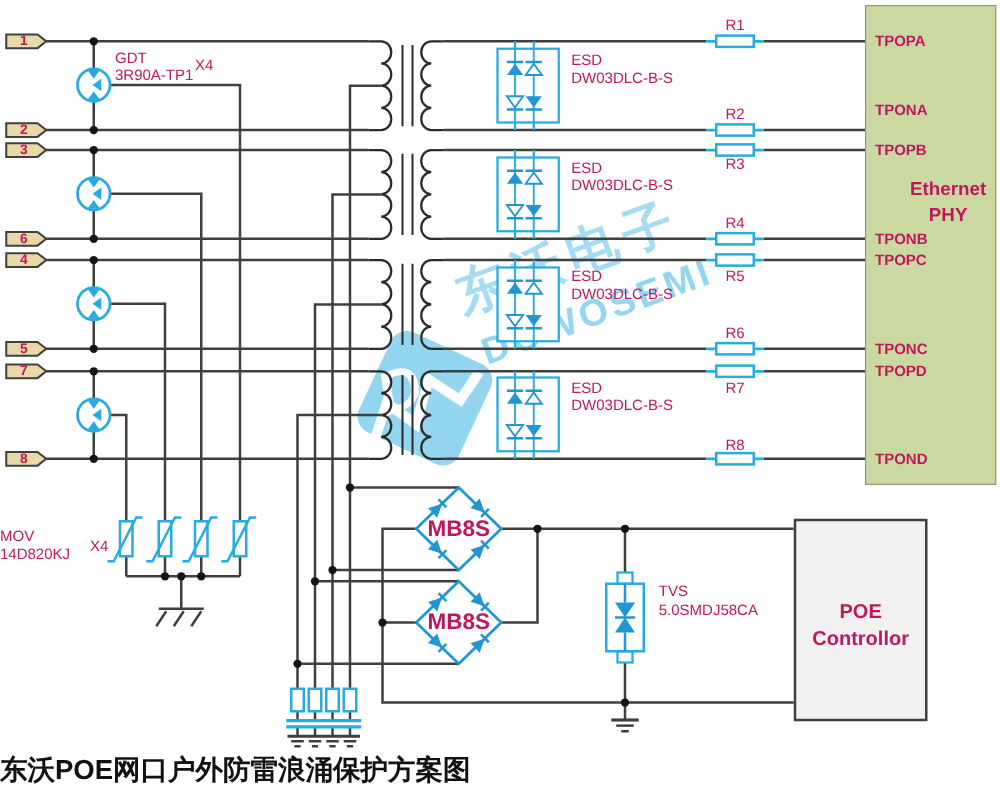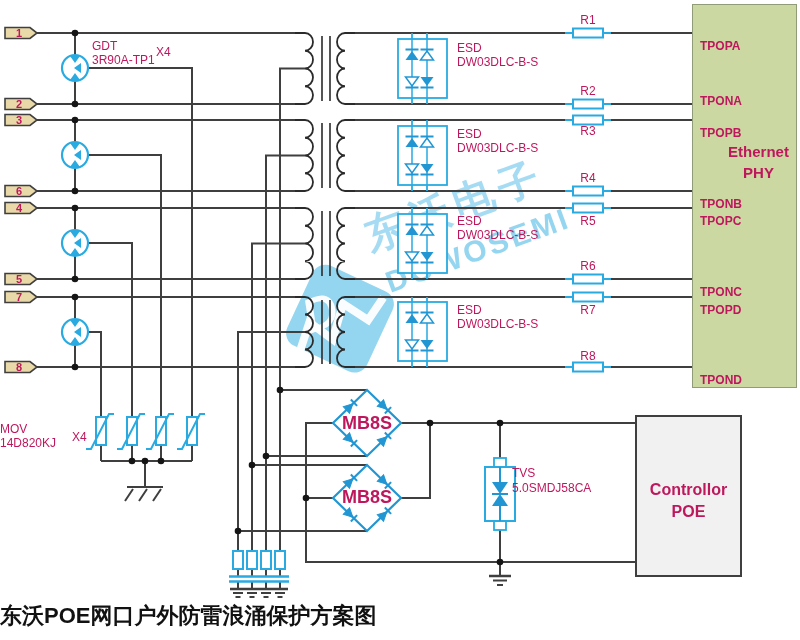--- a/index.html
+++ b/index.html
@@ -5,21 +5,21 @@
   html,body{margin:0;padding:0;background:#fff;}
   #canvas{position:relative;width:800px;height:640px;background:#fff;overflow:hidden;
           font-family:"Liberation Sans","DejaVu Sans",sans-serif;}
   .blk{position:absolute;box-sizing:border-box;}
   #phy-block{left:692px;top:4px;width:105px;height:384px;background:#ccd8a2;border:1px solid #8f9c77;z-index:0;}
   #poe-block{left:635px;top:415px;width:107px;height:162px;background:#f1f1f1;border:2px solid #3f3f3f;z-index:0;}
   svg.layer{position:absolute;left:0;top:0;z-index:2;}
   .label{position:absolute;z-index:3;color:#be185d;white-space:nowrap;line-height:14px;font-size:12px;}
   .pin-label{left:6px;width:26px;text-align:center;font-size:11px;font-weight:bold;line-height:12px;}
   .r-label{left:570px;width:36px;text-align:center;}
-  .phy-pin{left:700px;font-weight:600;margin-top:13px;}
+  .phy-pin{left:700px;font-weight:600;}
   #wm{position:absolute;left:262px;top:185px;width:320px;height:215px;z-index:1;
       transform:rotate(-20deg);pointer-events:none;}
   #wm-diamond{position:absolute;left:30px;top:60px;width:88px;height:88px;border-radius:14px;
       background:rgba(41,171,226,0.50);transform:rotate(45deg);}
   #wm-d{position:absolute;left:40px;top:64px;width:70px;font-size:48px;font-weight:bold;font-style:italic;
       color:rgba(255,255,255,0.95);}
   #wm-zig{position:absolute;left:20px;top:85px;}
   #wm-cn{position:absolute;left:126px;top:10px;font-size:41px;font-weight:700;letter-spacing:6px;
       color:rgba(41,171,226,0.42);}
   #wm-en{position:absolute;left:130px;top:70px;font-size:30px;font-weight:700;letter-spacing:3px;
@@ -346,24 +346,24 @@
   <div class="label phy-pin" style="top:360px">TPOND</div>
 
   <div class="label" id="phy-title">
     <div>Ethernet</div>
     <div>PHY</div>
   </div>
 
   <div class="label mb-label" style="top:416px">MB8S</div>
   <div class="label mb-label" style="top:490px">MB8S</div>
 
-  <div class="label" style="left:512px;top:466px;line-height:15px">
+  <div class="label" style="left:527px;top:466px;line-height:15px">
     <div>TVS</div>
     <div>5.0SMDJ58CA</div>
   </div>
 
   <div class="label" id="poe-label">
+    <div>POE</div>
     <div>Controllor</div>
-    <div>POE</div>
   </div>
 
   <div class="label" id="title">东沃POE网口户外防雷浪涌保护方案图</div>
 </div>
 
 </body></html>

